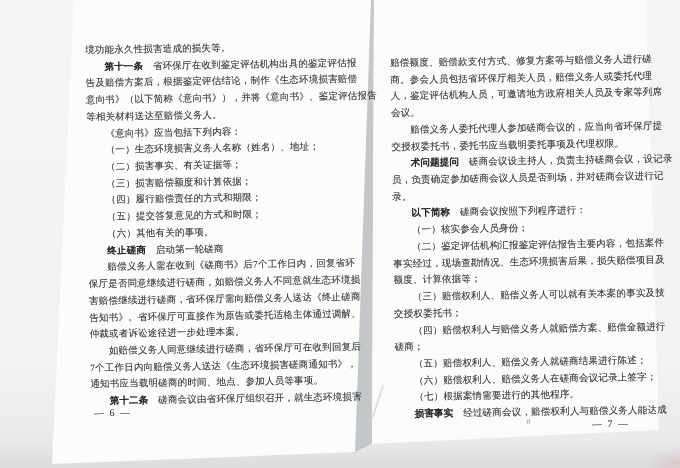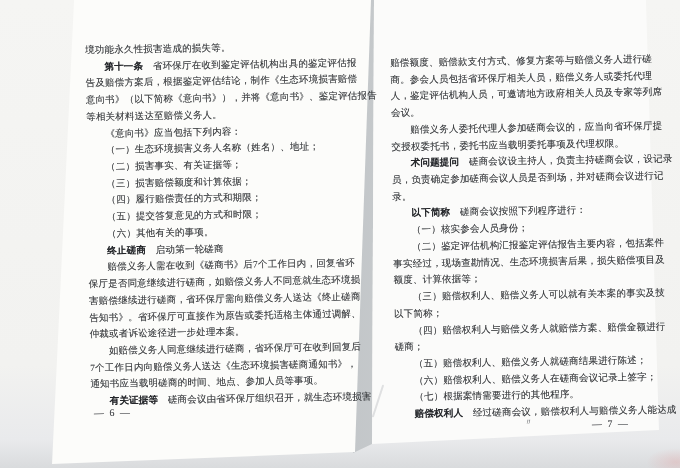--- a/index.html
+++ b/index.html
@@ -120,21 +120,21 @@
       <div class="ln" data-indent="1">
         <b class="hd"></b><span>如赔偿义务人同意继续进行磋商，省环保厅可在收到回复后</span>
       </div>
       <div class="ln" data-indent="0">
         <b class="hd"></b><span>7个工作日内向赔偿义务人送达《生态环境损害磋商通知书》，</span>
       </div>
       <div class="ln" data-indent="0">
         <b class="hd"></b><span>通知书应当载明磋商的时间、地点、参加人员等事项。</span>
       </div>
       <div class="ln" data-indent="1">
-        <b class="hd">有关证据等</b><span>　磋商会议由省环保厅组织召开，就生态环境损害</span>
+        <b class="hd">第十二条</b><span>　磋商会议由省环保厅组织召开，就生态环境损害</span>
       </div>
     </div>
 
   <div class="textblock rp-text">
 
   <div class="ln" data-indent="0">
         <b class="hd"></b><span>赔偿额度、赔偿款支付方式、修复方案等与赔偿义务人进行磋</span>
       </div>
       <div class="ln" data-indent="0">
         <b class="hd"></b><span>商。参会人员包括省环保厅相关人员，赔偿义务人或委托代理</span>
@@ -172,39 +172,39 @@
       <div class="ln" data-indent="0">
         <b class="hd"></b><span>事实经过，现场查勘情况、生态环境损害后果，损失赔偿项目及</span>
       </div>
       <div class="ln" data-indent="0">
         <b class="hd"></b><span>额度、计算依据等；</span>
       </div>
       <div class="ln" data-indent="1">
         <b class="hd"></b><span>（三）赔偿权利人、赔偿义务人可以就有关本案的事实及技</span>
       </div>
       <div class="ln" data-indent="0">
-        <b class="hd"></b><span>以下简称；</span>
+        <b class="hd"></b><span>交授权委托书；</span>
       </div>
       <div class="ln" data-indent="1">
         <b class="hd"></b><span>（四）赔偿权利人与赔偿义务人就赔偿方案、赔偿金额进行</span>
       </div>
       <div class="ln" data-indent="0">
         <b class="hd"></b><span>磋商；</span>
       </div>
       <div class="ln" data-indent="1">
         <b class="hd"></b><span>（五）赔偿权利人、赔偿义务人就磋商结果进行陈述；</span>
       </div>
       <div class="ln" data-indent="1">
         <b class="hd"></b><span>（六）赔偿权利人、赔偿义务人在磋商会议记录上签字；</span>
       </div>
       <div class="ln" data-indent="1">
         <b class="hd"></b><span>（七）根据案情需要进行的其他程序。</span>
       </div>
       <div class="ln" data-indent="1">
-        <b class="hd">赔偿权利人</b><span>　经过磋商会议，赔偿权利人与赔偿义务人能达成</span>
+        <b class="hd">损害事实</b><span>　经过磋商会议，赔偿权利人与赔偿义务人能达成</span>
       </div>
     </div>
 
   <div class="pageno pageno-left">— 6 —</div>
   <div class="pageno pageno-right">— 7 —</div>
   <div class="stray">〃</div>
 
 </div>
 
 </body></html>

